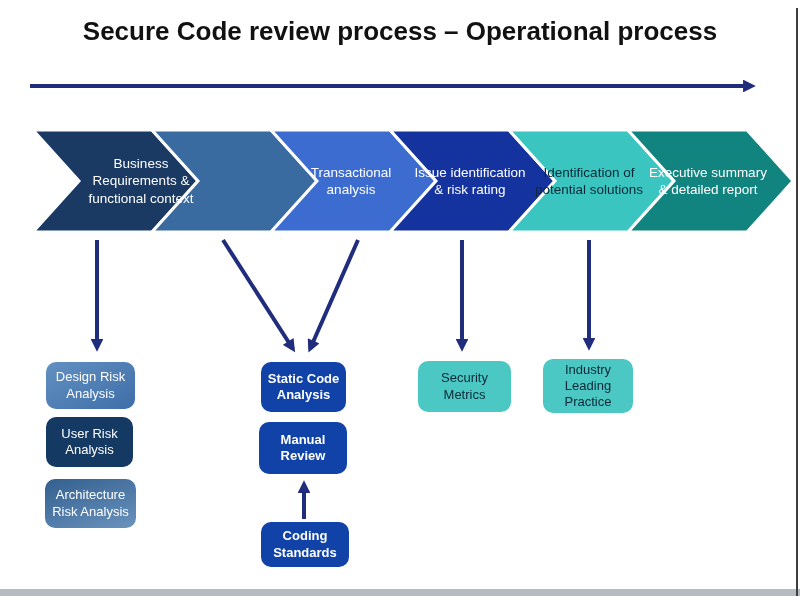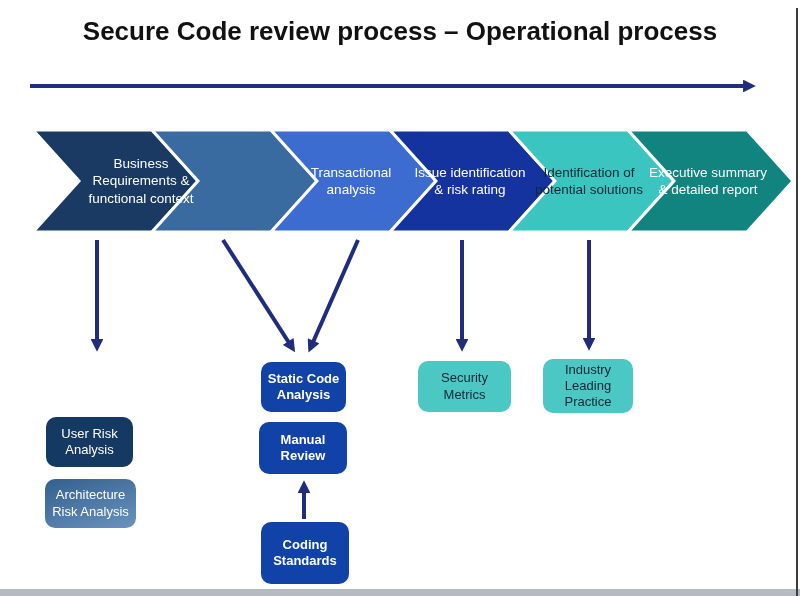--- a/index.html
+++ b/index.html
@@ -66,34 +66,37 @@
       <line x1="30" y1="86" x2="752" y2="86" marker-end="url(#ah)"></line>
       <line x1="97" y1="240" x2="97" y2="348" marker-end="url(#ah)"></line>
       <line x1="223" y1="240" x2="293" y2="349" marker-end="url(#ah)"></line>
       <line x1="358" y1="240" x2="310" y2="349" marker-end="url(#ah)"></line>
       <line x1="462" y1="240" x2="462" y2="348" marker-end="url(#ah)"></line>
       <line x1="589" y1="240" x2="589" y2="347" marker-end="url(#ah)"></line>
       <line x1="304" y1="519" x2="304" y2="484" marker-end="url(#ah)"></line>
     </g>
   </svg>
 
+  <div class="node n-design" style="left:46px;top:362px;width:89px;height:47px;">
+    <span>Design Risk Analysis</span>
+  </div>
   <div class="node n-user" style="left:46px;top:417px;width:87px;height:50px;">
     <span>User Risk Analysis</span>
   </div>
   <div class="node n-arch" style="left:45px;top:479px;width:91px;height:49px;">
     <span>Architecture Risk Analysis</span>
   </div>
 
   <div class="node n-blue" style="left:261px;top:362px;width:85px;height:50px;">
     <span>Static Code Analysis</span>
   </div>
   <div class="node n-blue" style="left:259px;top:422px;width:88px;height:52px;">
     <span>Manual Review</span>
   </div>
-  <div class="node n-blue" style="left:261px;top:522px;width:88px;height:62px;">
+  <div class="node n-blue" style="left:261px;top:522px;width:88px;height:45px;">
     <span>Coding Standards</span>
   </div>
 
   <div class="node teal" style="left:418px;top:361px;width:93px;height:51px;">
     <span>Security Metrics</span>
   </div>
   <div class="node teal" style="left:543px;top:359px;width:90px;height:54px;">
     <span>Industry Leading Practice</span>
   </div>
 

